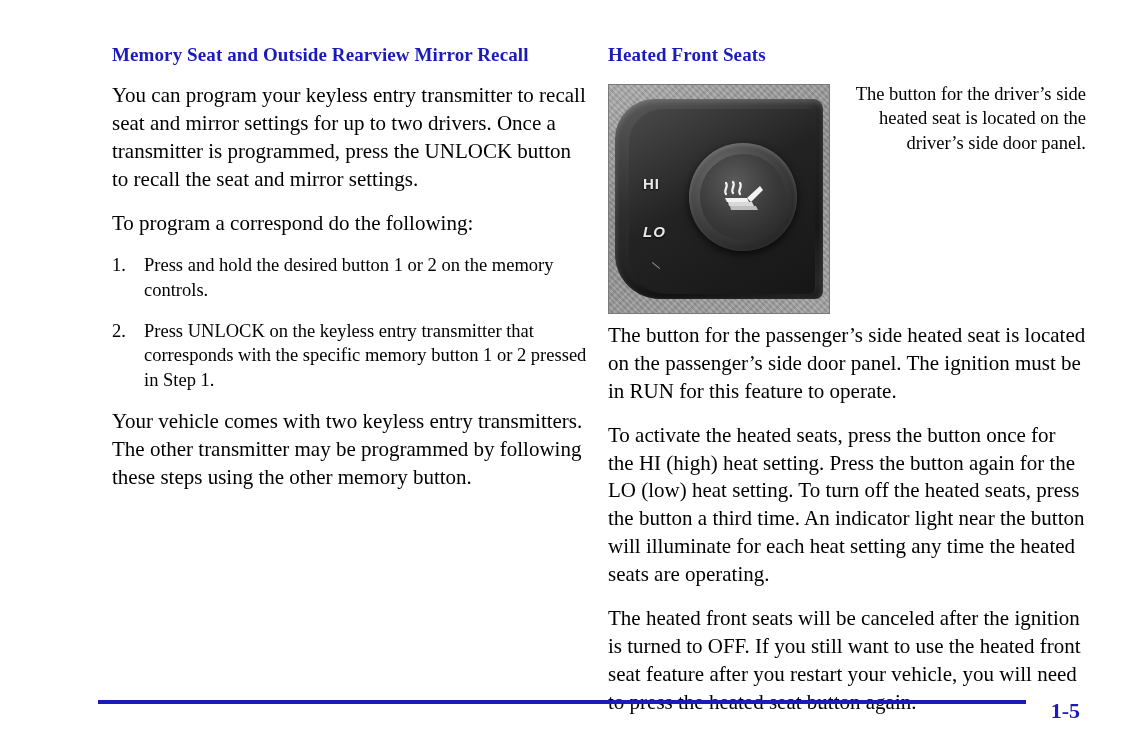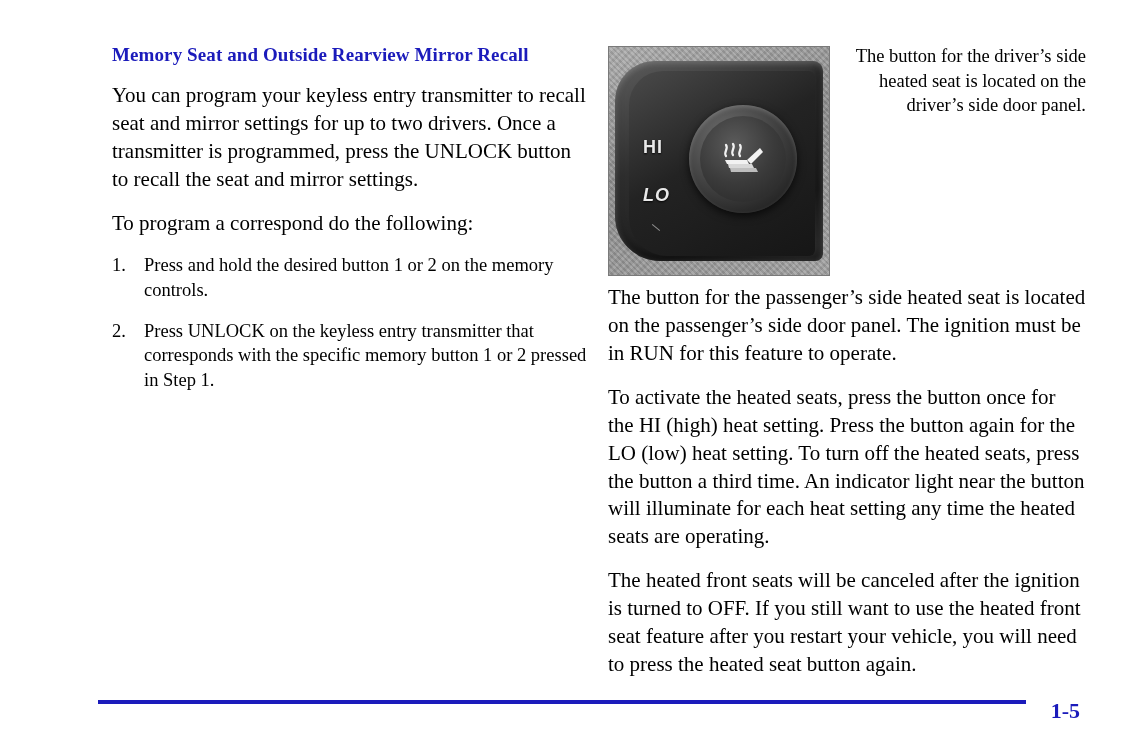--- a/index.html
+++ b/index.html
@@ -132,21 +132,21 @@
   }
   .seat-glyph {
     display: block;
     width: 54px;
     height: 40px;
   }
   .fig-label {
     position: absolute;
     color: #e9e9e9;
     font-family: "Liberation Sans", sans-serif;
-    font-size: 18px;
+    font-size: 15px;
     font-weight: bold;
     letter-spacing: 1px;
     text-shadow: 0 1px 2px rgba(0,0,0,0.9);
   }
   .fig-label.hi { left: 28px; top: 76px; }
   .fig-label.lo { left: 28px; top: 124px; font-style: italic; }
   .fig-tick {
     position: absolute;
     left: 36px;
     top: 166px;
@@ -195,23 +195,25 @@
     <ol class="steps">
       <li>
         <span class="num">1.</span>
         <span>Press and hold the desired button 1 or 2 on the memory controls.</span>
       </li>
       <li>
         <span class="num">2.</span>
         <span>Press UNLOCK on the keyless entry transmitter that corresponds with the specific memory button 1 or 2 pressed in Step 1.</span>
       </li>
     </ol>
+    <p class="body-text">Your vehicle comes with two keyless entry transmitters. The other transmitter may be programmed by following these steps using the other memory button.</p>
   </div>
 
   <div class="col col-right">
+    <h2 class="section-title">Heated Front Seats</h2>
 
     <div class="figure-row">
       <div class="figure">
         <div class="fig-noise"></div>
         <div class="fig-panel">
           <div class="fig-panel-inner"></div>
           <div class="fig-label hi">HI</div>
           <div class="fig-label lo">LO</div>
           <div class="fig-tick"></div>
           <div class="fig-knob">

